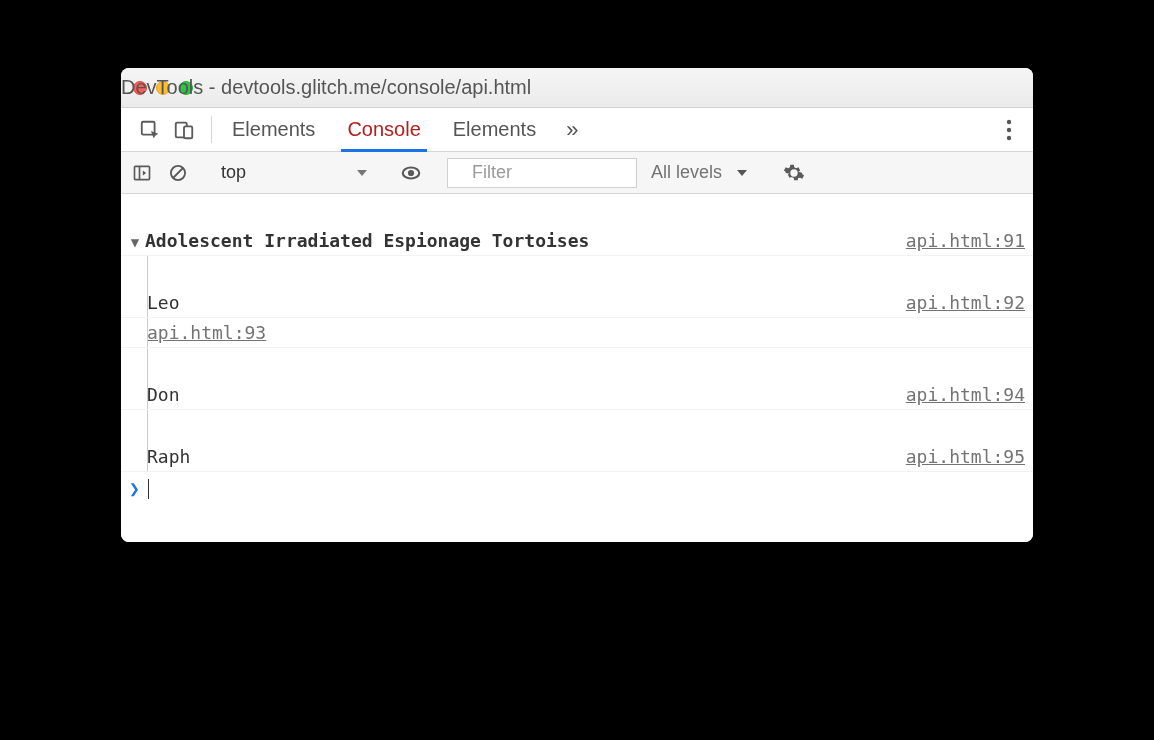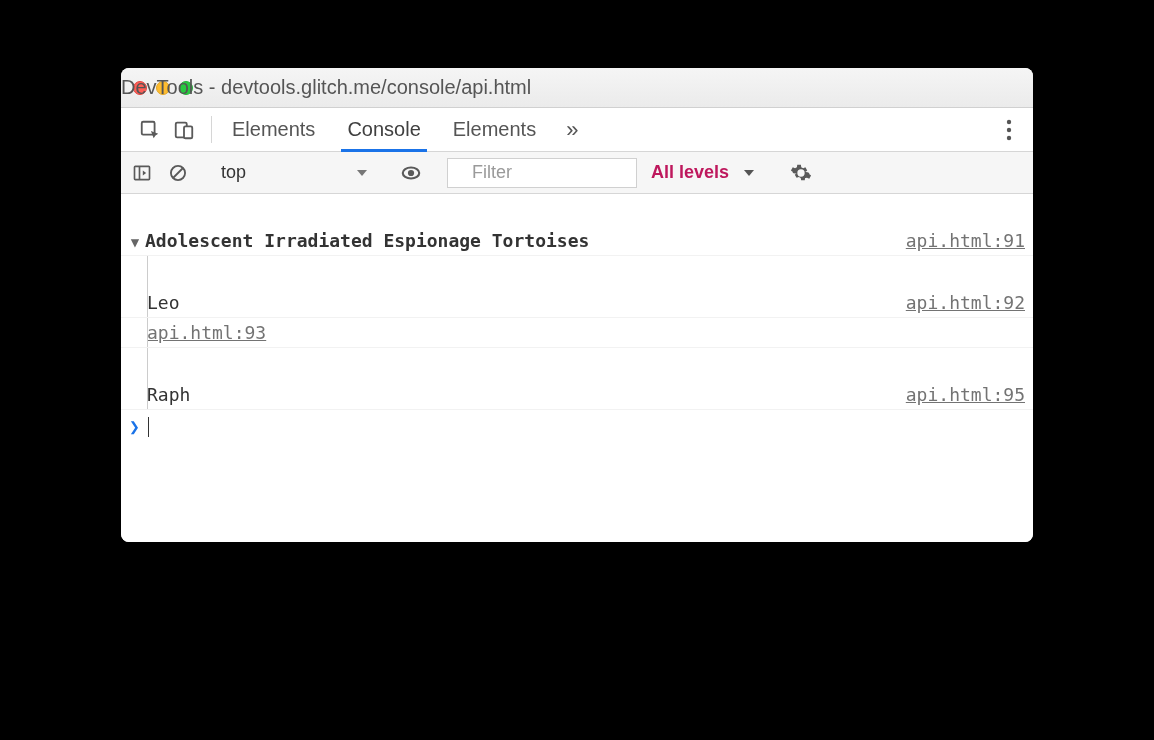--- a/index.html
+++ b/index.html
@@ -61,21 +61,21 @@
     .tabs { display:flex; align-items:stretch; }
     .tab {
       padding: 0 16px;
       display:flex; align-items:center;
       font-size: 20px;
       color:#555;
       cursor:pointer;
       position:relative;
     }
     .tab.active {
-      color:#404040;
+      color:#b91c1c;
     }
     .tab.active::after {
       content:"";
       position:absolute;
       left:10px; right:10px; bottom:-1px;
       height:3px;
       background:#1a73e8;
     }
     .tabs-overflow { padding:0 14px; display:flex; align-items:center; color:#555; font-size:22px; cursor:pointer;}
     .tabs-spacer { flex:1; }
@@ -106,22 +106,22 @@
       background:#fff;
       height:30px;
       width:190px;
       padding:0 24px;
       font-size:18px;
       color:#333;
     }
     .filter-input::placeholder{ color:#9a9a9a;}
     .levels {
       display:flex; align-items:center; gap:14px;
-      font-size:18px; color:#be185d;
-      padding:0 8px; cursor:pointer;font-weight:bold;
+      font-size:18px; color:#737373;
+      padding:0 8px; cursor:pointer;
     }
     .gear { color:#5a5a5a; cursor:pointer; padding:0 6px;}
     .content {
       background:#fff;
       min-height: 348px;
       font-family: Menlo, Consolas, monospace;
       font-size:18px;
       color:#333;
     }
     .row {
@@ -266,20 +266,24 @@
       <span class="src">api.html:91</span>
     </div>
     <div class="row item-row">
       <span class="msg">Leo</span>
       <span class="src">api.html:92</span>
     </div>
     <div class="row item-row">
       <span class="src">api.html:93</span>
     </div>
     <div class="row item-row">
+      <span class="msg">Don</span>
+      <span class="src">api.html:94</span>
+    </div>
+    <div class="row item-row">
       <span class="msg">Raph</span>
       <span class="src">api.html:95</span>
     </div>
     <div class="prompt-row">
       <span class="chev">❯</span>
       <span class="cursor"></span>
     </div>
   </div>
 
 </div>

